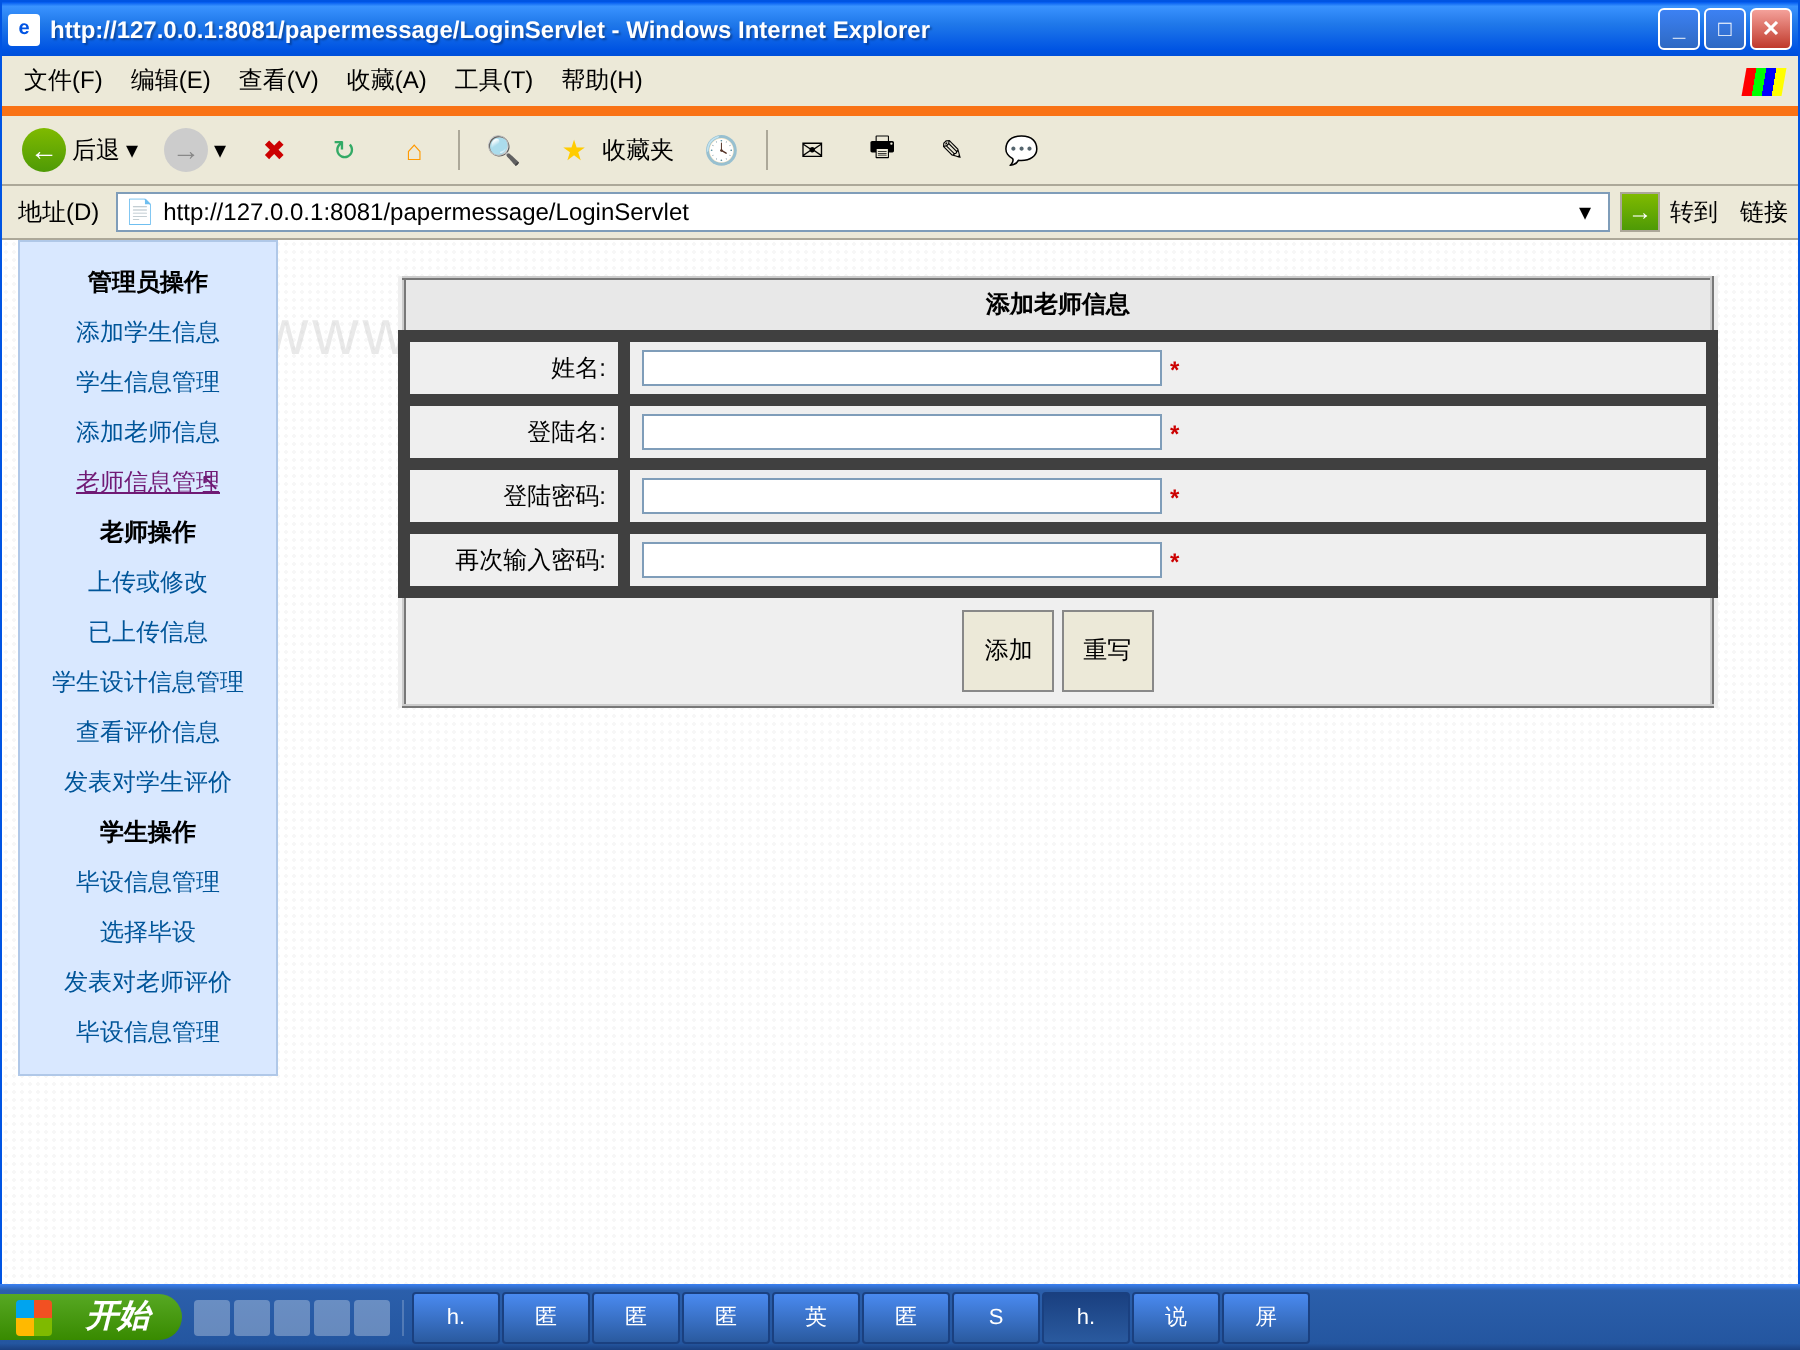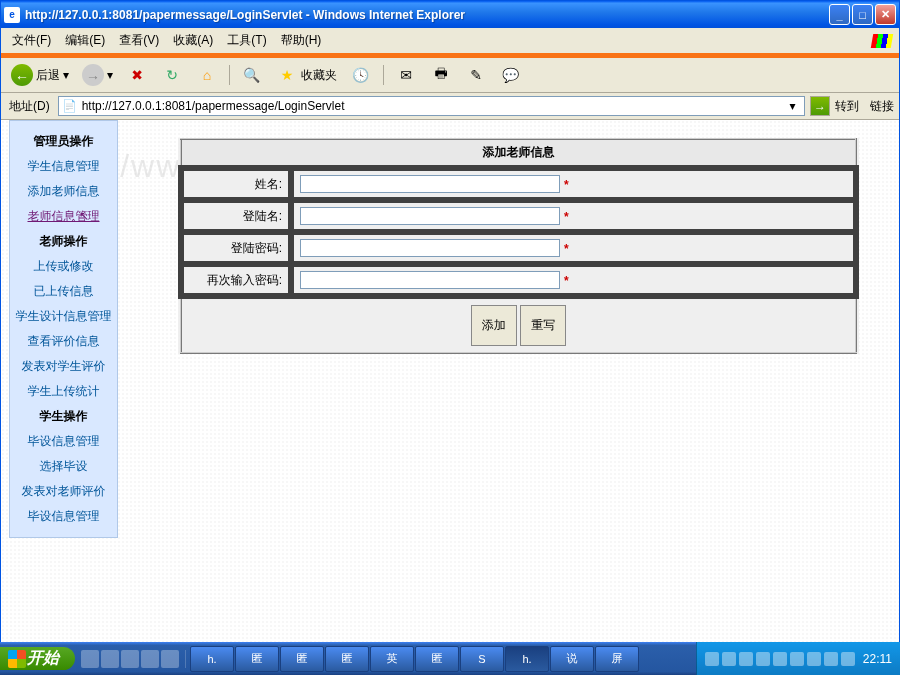--- a/index.html
+++ b/index.html
@@ -47,21 +47,21 @@
     .content-area { background: #fff; height: 524px; overflow: hidden; position: relative; }
     .page-bg { position: absolute; inset: 0; background: #fff; }
     .watermark { position: absolute; top: 28px; left: 18px; font-size: 32px; color: rgba(200,200,200,0.4); font-weight: 300; letter-spacing: 2px; z-index: 1; pointer-events: none; }
     .dotted-pattern { position: absolute; inset: 0; background-image: radial-gradient(circle, rgba(0,0,0,0.03) 1px, transparent 1px); background-size: 4px 4px; pointer-events: none; }
     
     .page-title { font-size: 32px; color: #c00; text-align: center; padding: 20px 0 30px; font-family: "SimSun", serif; font-weight: bold; position: relative; z-index: 2; }
     
     .page-layout { display: flex; position: relative; z-index: 2; }
     
     
-    .sidebar { width: 109px; background: #d9e8ff; border: 1px solid #b0c8e8; padding: 8px 0; margin-left: 8px; }
+    .sidebar { width: 130px; background: #d9e8ff; border: 1px solid #b0c8e8; padding: 8px 0; margin-left: 8px; }
     .sidebar-group-title { font-weight: bold; text-align: center; padding: 4px 0; color: #000; }
     .sidebar-item { text-align: center; padding: 4px 0; color: #005599; cursor: pointer; }
     .sidebar-item.active { text-decoration: underline; color: #701a75; position: relative; }
     .cursor-pointer { position: absolute; right: 28px; top: 5px; font-size: 12px; }
     
     
     .main-content { flex: 1; padding: 0 40px 0 60px; }
     .form-table { width: 100%; border: 2px inset #ccc; background: #efefef; border-collapse: collapse; margin-top: 18px; }
     .form-title-row td { text-align: center; font-weight: bold; padding: 4px; background: #e8e8e8; border: 1px solid #ccc; }
     .form-row td { padding: 4px 6px; border: 6px solid #404040; }
@@ -76,21 +76,21 @@
     .status-panel { border: 1px solid #aca899; padding: 1px 4px; height: 16px; display: flex; align-items: center; }
     .status-inpmethod { display: flex; align-items: center; gap: 2px; }
     .ime-box { width: 14px; height: 14px; background: #d00; color: #fff; font-size: 10px; display: inline-flex; align-items: center; justify-content: center; border: 1px solid #888; }
     .status-url { flex: 1; }
     .progress { width: 120px; height: 12px; border: 1px solid #888; display: flex; }
     .progress-seg { flex: 1; background: #3a3; margin: 1px; }
     .status-zone { display: flex; align-items: center; gap: 3px; }
     
     
     .taskbar { position: absolute; bottom: 0; left: 0; right: 0; height: 33px; background: linear-gradient(to bottom, #3c81f3 0%, #2b5fab 10%, #2456a0 90%, #1a4080 100%); display: flex; align-items: center; }
-    .start-btn { background: linear-gradient(to bottom, #57a823 0%, #388a00 100%); height: 23px; padding: 0 16px 0 8px; display: flex; align-items: center; gap: 1px; color: white; font-weight: bold; font-style: italic; cursor: pointer; border-radius: 0 12px 12px 0; font-size: 16px; }
+    .start-btn { background: linear-gradient(to bottom, #57a823 0%, #388a00 100%); height: 23px; padding: 0 16px 0 8px; display: flex; align-items: center; gap: 17px; color: white; font-weight: bold; font-style: italic; cursor: pointer; border-radius: 0 12px 12px 0; font-size: 16px; }
     .start-flag { width: 18px; height: 18px; background: conic-gradient(#f25022 0deg 90deg, #7fba00 90deg 180deg, #ffb900 180deg 270deg, #00a4ef 270deg 360deg); border-radius: 2px; }
     .quick-launch { display: flex; gap: 2px; padding: 0 6px; border-right: 1px solid rgba(255,255,255,0.2); }
     .ql-icon { width: 18px; height: 18px; background: rgba(255,255,255,0.3); border-radius: 2px; cursor: pointer; }
     .task-items { flex: 1; display: flex; gap: 1px; padding: 0 4px; overflow: hidden; }
     .task-item { background: linear-gradient(to bottom, #4a8af0, #2a5a9f); border: 1px solid #1a4080; height: 26px; min-width: 44px; display: flex; align-items: center; justify-content: center; color: white; font-size: 11px; cursor: pointer; padding: 0 4px; border-radius: 2px; white-space: nowrap; }
     .task-item.active { background: linear-gradient(to bottom, #1a4080, #2a5a9f); }
     .systray { background: linear-gradient(to bottom, #1297e8, #0d7bc4); height: 33px; display: flex; align-items: center; padding: 0 8px; gap: 3px; color: white; border-left: 1px solid rgba(0,0,0,0.3); }
     .tray-icon { width: 14px; height: 14px; background: rgba(255,255,255,0.4); border-radius: 2px; }
     .clock { margin-left: 5px; font-size: 12px; }
   </style>
@@ -181,34 +181,34 @@
   <div class="content-area">
     <div class="page-bg">
       <div class="dotted-pattern"></div>
     </div>
     <div class="watermark">https://www.huzhan.com/ishop39397</div>
 
     <div class="page-layout">
 
       <div class="sidebar">
         <div class="sidebar-group-title">管理员操作</div>
+        <div class="sidebar-item">添加学生信息</div>
         <div class="sidebar-item">学生信息管理</div>
         <div class="sidebar-item">添加老师信息</div>
         <div class="sidebar-item active">
           <span>老师信息管理</span>
           <span class="cursor-pointer">↖</span>
         </div>
 
         <div class="sidebar-group-title">老师操作</div>
         <div class="sidebar-item">上传或修改</div>
         <div class="sidebar-item">已上传信息</div>
         <div class="sidebar-item">学生设计信息管理</div>
         <div class="sidebar-item">查看评价信息</div>
         <div class="sidebar-item">发表对学生评价</div>
-        <div class="sidebar-item">学生上传统计</div>
 
         <div class="sidebar-group-title">学生操作</div>
         <div class="sidebar-item">毕设信息管理</div>
         <div class="sidebar-item">选择毕设</div>
         <div class="sidebar-item">发表对老师评价</div>
         <div class="sidebar-item">毕设信息管理</div>
 
       </div>
 
       <div class="main-content">
@@ -291,25 +291,13 @@
     <div class="task-item">匿</div>
     <div class="task-item">匿</div>
     <div class="task-item">匿</div>
     <div class="task-item">英</div>
     <div class="task-item">匿</div>
     <div class="task-item">S</div>
     <div class="task-item active">h.</div>
     <div class="task-item">说</div>
     <div class="task-item">屏</div>
   </div>
-  <div class="systray">
-    <div class="tray-icon"></div>
-    <div class="tray-icon"></div>
-    <div class="tray-icon"></div>
-    <div class="tray-icon"></div>
-    <div class="tray-icon"></div>
-    <div class="tray-icon"></div>
-    <div class="tray-icon"></div>
-    <div class="tray-icon"></div>
-    <div class="tray-icon"></div>
-    <span class="clock">22:11</span>
-  </div>
 </div>
 
 </body></html>

